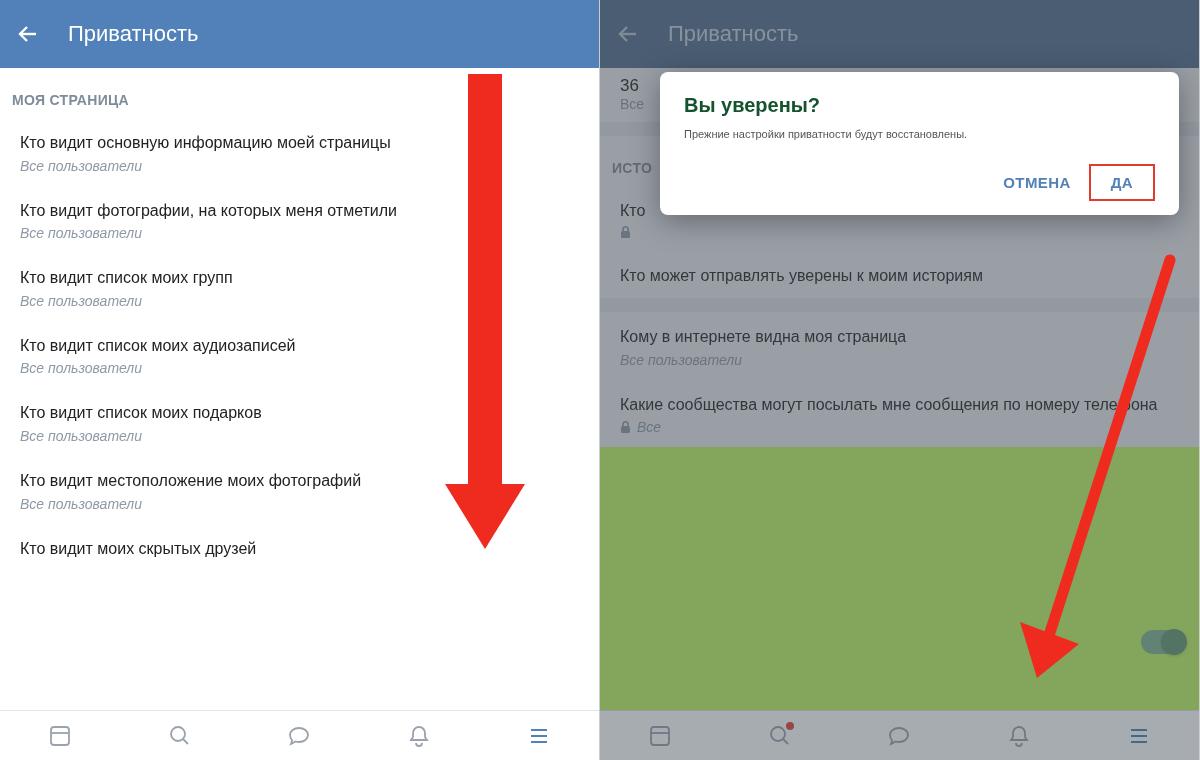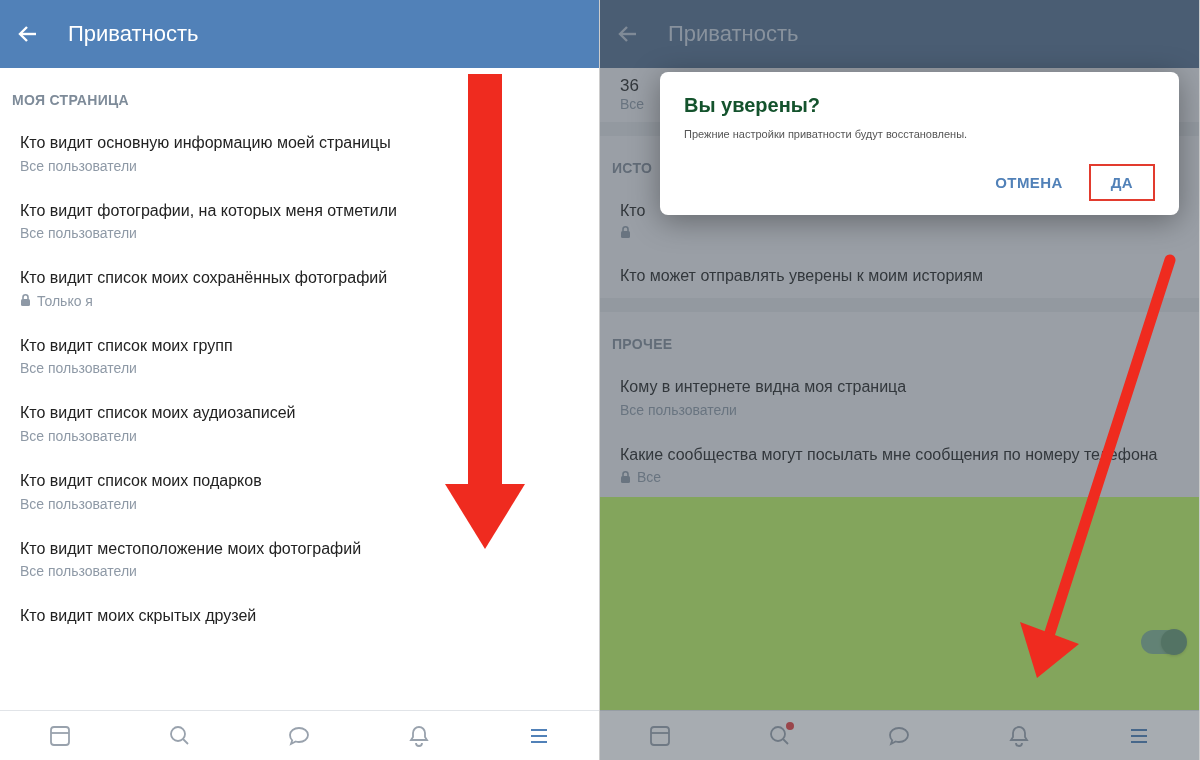--- a/index.html
+++ b/index.html
@@ -12,41 +12,41 @@
   .back-icon { width: 24px; height: 24px; margin-right: 28px; display: flex; align-items: center; justify-content: center; cursor: pointer; }
   .back-icon svg { stroke: #fff; stroke-width: 2.4; fill: none; }
   .header.dim .back-icon svg { stroke: #b6c1cf; }
   .title { font-size: 22px; font-weight: 500; }
   .header.dim .title { color: #c6cfdb; }
   .scroll { flex: 1 1 auto; overflow: hidden; position: relative; }
   .section-h { font-size: 14px; font-weight: 600; letter-spacing: .3px; color: #7e8b99; padding: 24px 12px 10px; }
   .section-h.dim { color: #828b97; }
   .item { padding: 14px 20px 12px; }
   .item-title { font-size: 16px; color: #222; line-height: 1.35; }
-  .item-sub { font-size: 14px; color: #8e99a6; margin-top: 4px; display: flex; align-items: center; gap: 6px; }
+  .item-sub { font-size: 14px; color: #8e99a6; margin-top: 4px; display: flex; align-items: center; gap: 6px; font-style: italic; }
   .lock { width: 11px; height: 13px; display: inline-block; }
   .lock svg { display: block; }
   .panel.right .item-title { color: #2a2a2a; }
   .panel.right .item, .panel.right .section-h { background: transparent; }
   .panel.right .scroll { background: #bef264; }
   .panel.right .divider { height: 14px; background: #dadce0; }
   .panel.right .group { background: #e7e8eb; }
   .bottom-bar { height: 50px; border-top: 1px solid #e1e4e8; background: #fff; display: flex; align-items: center; justify-content: space-around; flex: 0 0 auto; }
   .panel.right .bottom-bar { background: #fff; }
   .bb-item { width: 40px; height: 40px; display:flex; align-items:center; justify-content:center; position:relative; }
   .bb-item svg { stroke:#99a2ad; fill:none; stroke-width:1.8; }
   .bb-item.active svg { stroke:#5181b8; }
   .dot { position:absolute; top:6px; right:6px; width:8px; height:8px; border-radius:50%; background:#e64646; }
   .toggle { position: absolute; right: 14px; bottom: 56px; width: 44px; height: 24px; border-radius: 12px; background:#5181b8; opacity:.55; }
   .toggle .knob { position:absolute; right:-2px; top:-1px; width:26px; height:26px; border-radius:50%; background:#1f4d82; box-shadow:0 1px 3px rgba(0,0,0,.3); opacity:1; }
   .dim-overlay { position:absolute; inset:0; background:rgba(60,70,82,.45); z-index:3; }
   .dialog { position:absolute; left:60px; right:20px; top:72px; background:#fff; border-radius:8px; padding:22px 24px 14px; box-shadow:0 6px 30px rgba(0,0,0,.35); z-index:4; }
   .dialog-title { font-size:20px; font-weight:600; color:#14532d; margin-bottom:10px; }
   .dialog-text { font-size:11px; color:#555; line-height:1.4; margin-bottom:22px; }
-  .dialog-actions { display:flex; justify-content:flex-end; gap:8px; }
+  .dialog-actions { display:flex; justify-content:flex-end; }
   .btn { font-size:15px; font-weight:600; color:#5181b8; padding:10px 18px; letter-spacing:.4px; cursor:pointer; }
   .btn.highlight { border:2px solid #e23b2e; padding:8px 20px; }
   .arrow { position:absolute; z-index:5; pointer-events:none; }
   .arrow svg { display:block; }
   .peek-item { padding: 8px 20px 10px; }
   .peek-title { font-size:17px; color:#2a2a2a; }
   .peek-sub { font-size:14px; color:#8e99a6; }
 </style>
 </head>
 <body>
@@ -69,32 +69,20 @@
 
       <div class="item">
         <div class="item-title">Кто видит основную информацию моей страницы</div>
         <div class="item-sub">Все пользователи</div>
       </div>
       <div class="item">
         <div class="item-title">Кто видит фотографии, на которых меня отметили</div>
         <div class="item-sub">Все пользователи</div>
       </div>
       <div class="item">
-        <div class="item-title">Кто видит список моих сохранённых фотографий</div>
-        <div class="item-sub">
-          <span class="lock">
-            <svg viewBox="0 0 11 13">
-                <rect x="1" y="5" width="9" height="7" rx="1.5" fill="#8e99a6"></rect>
-                <path d="M3 5V3.3a2.5 2.5 0 0 1 5 0V5" fill="none" stroke="#8e99a6" stroke-width="1.6"></path>
-              </svg>
-          </span>
-          <span>Только я</span>
-        </div>
-      </div>
-      <div class="item">
         <div class="item-title">Кто видит список моих групп</div>
         <div class="item-sub">Все пользователи</div>
       </div>
       <div class="item">
         <div class="item-title">Кто видит список моих аудиозаписей</div>
         <div class="item-sub">Все пользователи</div>
       </div>
       <div class="item">
         <div class="item-title">Кто видит список моих подарков</div>
         <div class="item-sub">Все пользователи</div>
@@ -181,21 +169,20 @@
           </div>
         </div>
 
         <div class="item">
           <div class="item-title">Кто может отправлять уверены к моим историям</div>
         </div>
       </div>
       <div class="divider"></div>
 
       <div class="group">
-        <div class="section-h dim">ПРОЧЕЕ</div>
         <div class="item">
           <div class="item-title">Кому в интернете видна моя страница</div>
           <div class="item-sub">Все пользователи</div>
         </div>
         <div class="item">
           <div class="item-title">Какие сообщества могут посылать мне сообщения по номеру телефона</div>
           <div class="item-sub">
             <span class="lock">
                 <svg viewBox="0 0 11 13">
                   <rect x="1" y="5" width="9" height="7" rx="1.5" fill="#8e99a6"></rect>

